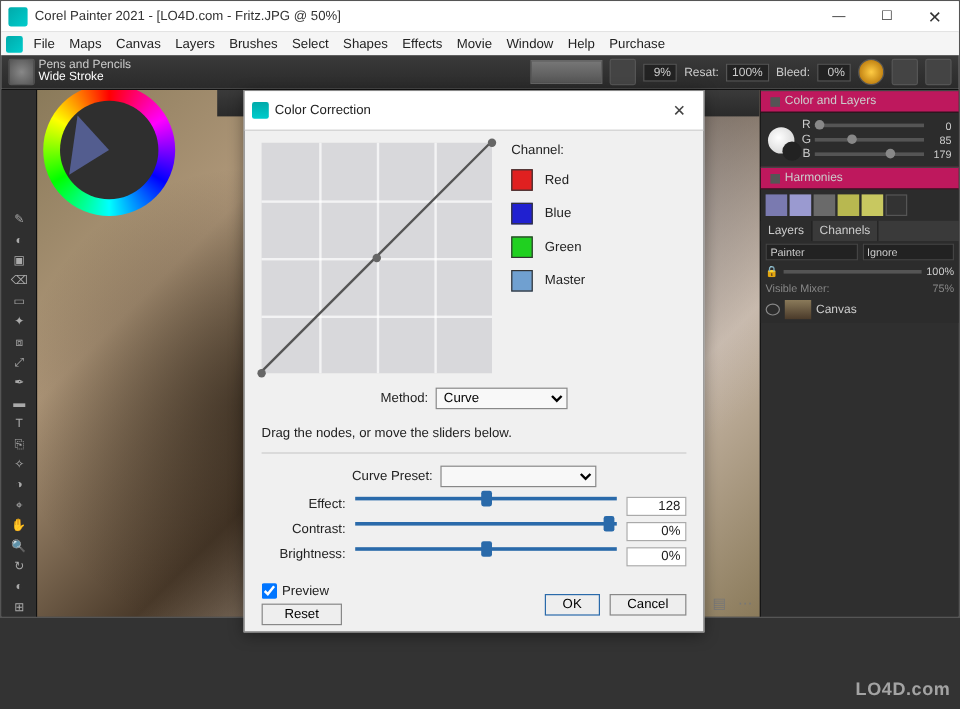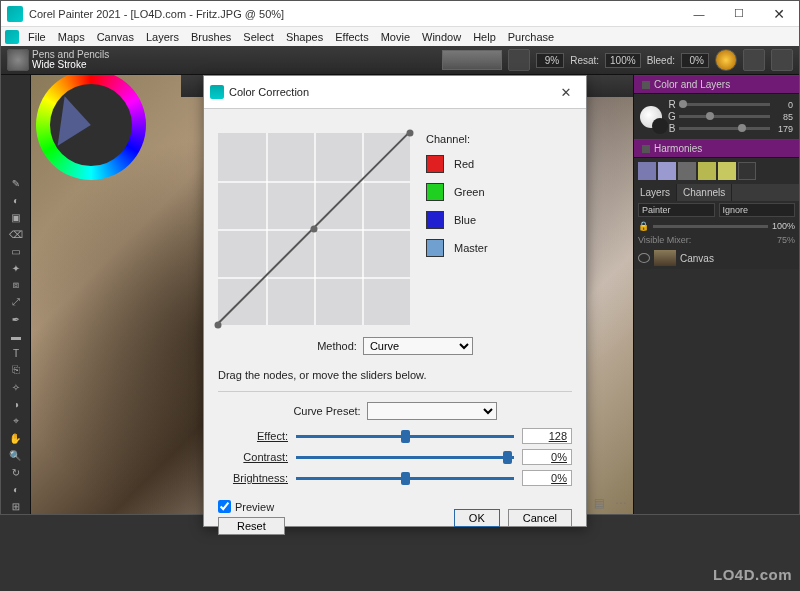--- a/index.html
+++ b/index.html
@@ -20,21 +20,21 @@
 .tb-label { font-size: 10px; color: #ccc; }
 .tb-val { font-size: 10px; background: #222; color: #ccc; padding: 1px 4px; border: 1px solid #555; min-width: 28px; text-align: right; }
 .tb-wide { width: 60px; height: 20px; background: linear-gradient(#777,#555); border: 1px solid #666; }
 .main { flex: 1; display: flex; background: #2a2a2a; overflow: hidden; position: relative; }
 .left-tools { width: 30px; background: #2f2f2f; border-right: 1px solid #111; display: flex; flex-direction: column; padding-top: 100px; gap: 1px; }
 .left-tools .tool { width: 28px; height: 18px; margin: 0 1px; display: flex; align-items: center; justify-content: center; color: #aaa; font-size: 10px; }
 .canvas-area { flex: 1; position: relative; background: linear-gradient(135deg,#8a7a5a 0%,#b0987a 25%,#4a3a2a 50%,#c8b8a8 75%,#8a7a5a 100%); overflow: hidden; }
 .canvas-area::before { content: ""; position: absolute; inset: 0; background: radial-gradient(circle at 30% 60%, rgba(40,30,20,.6), transparent 40%), radial-gradient(circle at 70% 20%, rgba(200,200,210,.7), transparent 45%); }
 .canvas-tabs { position: absolute; top: 0; left: 150px; right: 0; height: 22px; display: flex; gap: 50px; align-items: center; color: #aaa; font-size: 10px; background: linear-gradient(#3a3a3a,#2a2a2a); z-index: 1; padding-left: 60px; }
 .right-panels { width: 166px; background: #2f2f2f; border-left: 1px solid #111; display: flex; flex-direction: column; font-size: 10px; color: #ccc; }
-.panel-hdr { background: #701a75; padding: 3px 8px; border-top: 1px solid #444; border-bottom: 1px solid #111; font-size: 10px; display: flex; align-items: center; gap: 4px; }
+.panel-hdr { background: #be185d; padding: 3px 8px; border-top: 1px solid #444; border-bottom: 1px solid #111; font-size: 10px; display: flex; align-items: center; gap: 4px; }
 .panel-hdr .sq { width: 8px; height: 8px; background: #555; }
 .panel-body { background: #2c2c2c; padding: 4px 6px; }
 .color-tabs { display: flex; background: #3a3a3a; }
 .color-tabs .ct { padding: 3px 6px; font-size: 10px; color: #ccc; border-right: 1px solid #222; }
 .color-tabs .ct.active { background: #2c2c2c; }
 .rgb-row { display: flex; align-items: center; gap: 3px; margin: 1px 0; }
 .rgb-row .lbl { width: 8px; text-align: center; }
 .rgb-row .track { flex: 1; height: 3px; background: #555; position: relative; }
 .rgb-row .thumb { position: absolute; top: -3px; width: 8px; height: 8px; background: #888; border-radius: 50%; }
 .rgb-row .num { width: 20px; text-align: right; font-size: 9px; }
@@ -49,39 +49,39 @@
 .layer-ctl .sel { flex: 1; background: #222; padding: 1px 3px; border: 1px solid #444; }
 .color-wheel { position: absolute; top: -5px; left: 5px; width: 110px; height: 110px; z-index: 5; }
 .wheel-ring { width: 100%; height: 100%; border-radius: 50%; background: conic-gradient(red,magenta,blue,cyan,lime,yellow,red); position: relative; }
 .wheel-ring::after { content: ""; position: absolute; inset: 14px; border-radius: 50%; background: #2f2f2f; }
 .wheel-tri { position: absolute; top: 28px; left: 25px; width: 0; height: 0; border-left: 30px solid rgba(120,140,240,.5); border-top: 25px solid transparent; border-bottom: 25px solid transparent; transform: rotate(8deg); }
 .dialog { position: absolute; top: 75px; left: 203px; width: 384px; height: 452px; background: #f0f0f0; border: 1px solid #888; box-shadow: 0 3px 12px rgba(0,0,0,.4); z-index: 10; font-size: 11px; color: #222; }
 .dlg-title { height: 24px; display: flex; align-items: center; padding: 16px 6px; background: #fff; border-bottom: 1px solid #ccc; }
 .dlg-title .icn { width: 14px; height: 14px; background: linear-gradient(#0aa,#0cc); border-radius: 2px; margin-right: 5px; }
 .dlg-title .t { flex: 1; font-size: 11px; }
 .dlg-title .x { width: 28px; text-align: center; font-size: 13px; color: #444; }
-.dlg-body { padding: 24px 14px; }
+.dlg-body { padding: 10px 14px; }
 .curve-row { display: flex; gap: 16px; }
 .curve-box { width: 192px; height: 192px; background: rgba(200,200,205,.6); position: relative; }
 .curve-grid { position: absolute; inset: 0; }
 .curve-grid .hl, .curve-grid .vl { position: absolute; background: rgba(255,255,255,.7); }
 .curve-grid .hl { left: 0; right: 0; height: 2px; }
 .curve-grid .vl { top: 0; bottom: 0; width: 2px; }
 .curve-line { position: absolute; left: 0; bottom: 0; width: 270px; height: 2px; background: #555; transform-origin: left bottom; transform: rotate(-45deg); }
 .curve-dot { position: absolute; width: 7px; height: 7px; background: #666; border-radius: 50%; transform: translate(-50%,-50%); }
 .channels { flex: 1; font-size: 11px; }
 .channels .ch-label { margin-bottom: 8px; }
 .channels .ch { display: flex; align-items: center; gap: 10px; margin: 10px 0; }
 .channels .csw { width: 18px; height: 18px; border: 1px solid #333; }
 .method-row { display: flex; align-items: center; gap: 6px; margin-top: 12px; justify-content: center; }
 .method-row select, .preset-row select { font-size: 11px; border: 1px solid #888; background: #f8f8f8; padding: 1px 2px; }
 .hint { font-size: 11px; margin: 14px 0 10px; }
 .divider { height: 1px; background: #ccc; margin: 4px 0 10px; }
 .preset-row { display: flex; align-items: center; gap: 6px; justify-content: center; margin-bottom: 8px; }
-.slider-row { display: flex; align-items: center; gap: 8px; margin: 5px 0; text-decoration: underline; }
+.slider-row { display: flex; gap: 8px; margin: 5px 0; }
 .slider-row .sl-label { width: 70px; text-align: right; }
 .slider-row .sl-track { flex: 1; height: 3px; background: #2a6aaa; position: relative; }
 .slider-row .sl-thumb { position: absolute; top: -5px; width: 9px; height: 13px; background: #2a6aaa; border-radius: 2px; }
 .slider-row .sl-val { width: 50px; border: 1px solid #aaa; padding: 1px 4px; text-align: right; background: #fff; font-size: 11px; }
 .dlg-bottom { display: flex; align-items: center; gap: 8px; margin-top: 14px; }
 .dlg-bottom .chk { display: flex; align-items: center; gap: 4px; }
 .dlg-bottom button { font-size: 11px; padding: 2px 14px; border: 1px solid #888; background: #eee; }
 .dlg-bottom .reset { margin-right: auto; padding: 2px 18px; }
 .dlg-bottom .ok { border: 1px solid #2a6aaa; }
 .sub-panel { position: absolute; right: 168px; bottom: 10px; width: 118px; height: 172px; background: #383838; border: 1px solid #222; z-index: 2; }
@@ -282,26 +282,26 @@
         <div class="curve-dot" style="left:50%;top:50%"></div>
         <div class="curve-dot" style="left:100%;top:0%"></div>
       </div>
       <div class="channels">
         <div class="ch-label">Channel:</div>
         <div class="ch">
             <div class="csw" style="background:#e02020"></div>
             <span>Red</span>
           </div>
         <div class="ch">
+            <div class="csw" style="background:#2020d0"></div>
+            <span>Blue</span>
+          </div>
+        <div class="ch">
             <div class="csw" style="background:#20d020"></div>
             <span>Green</span>
-          </div>
-        <div class="ch">
-            <div class="csw" style="background:#2020d0"></div>
-            <span>Blue</span>
           </div>
         <div class="ch">
             <div class="csw" style="background:#70a0d0"></div>
             <span>Master</span>
           </div>
       </div>
     </div>
     <div class="method-row">
       <span>Method:</span>
       <select style="width:110px"><option>Curve</option></select>

